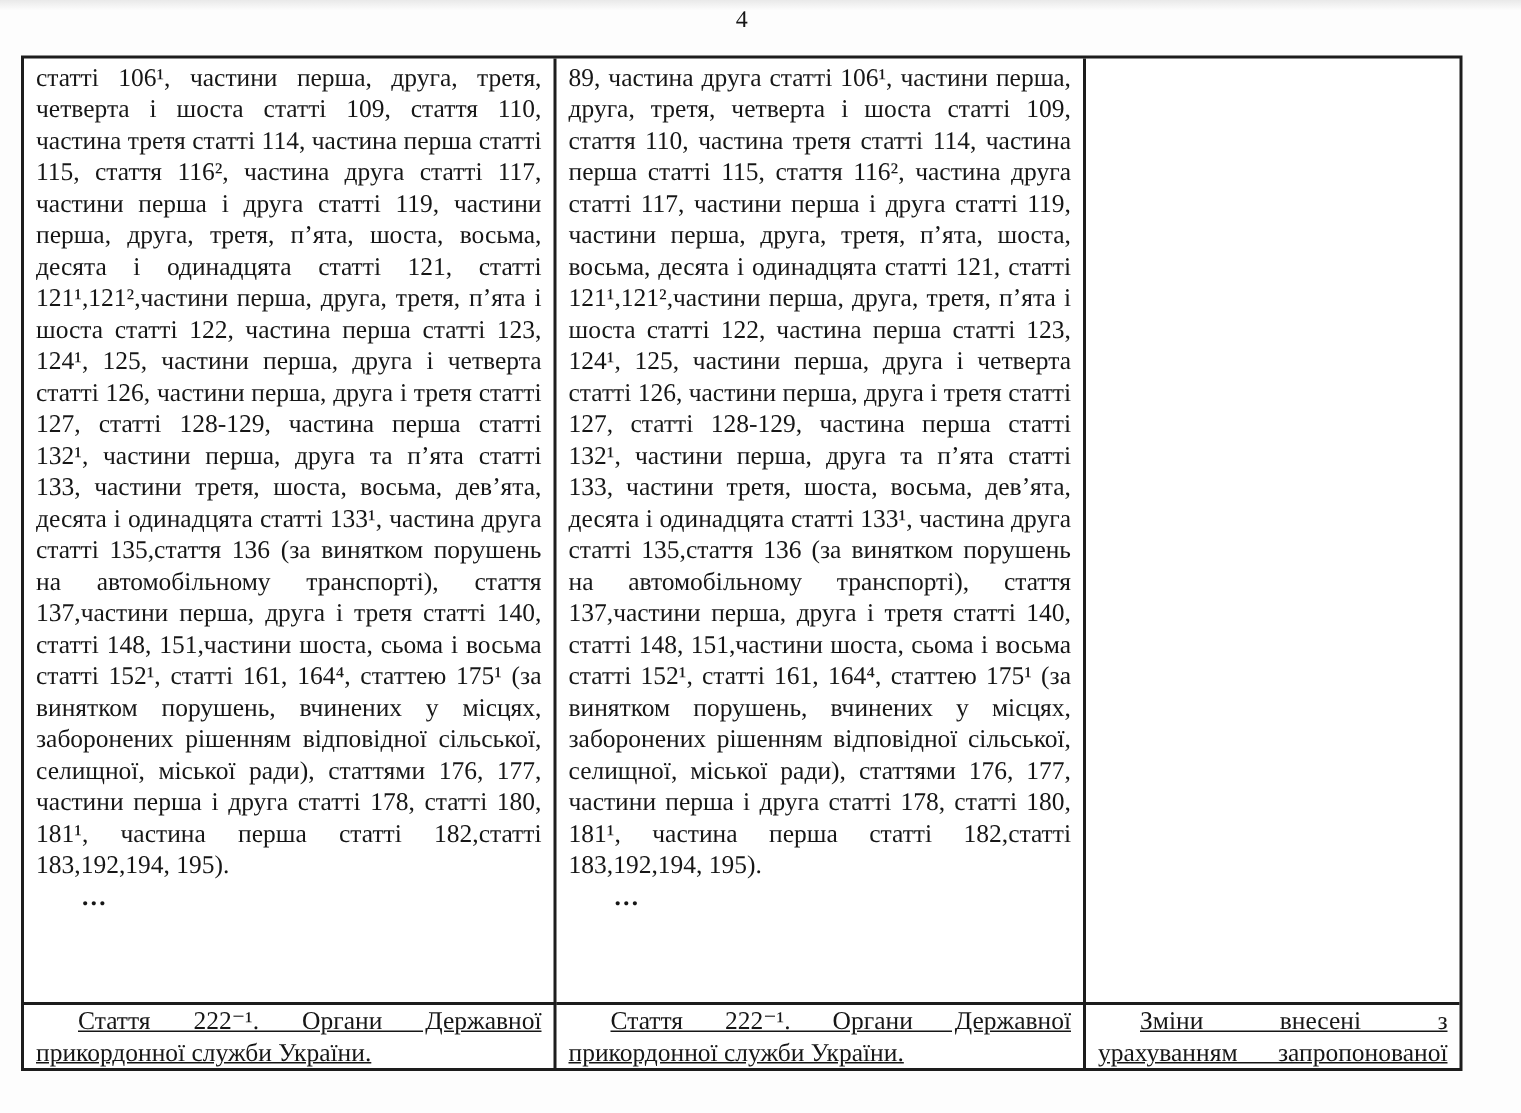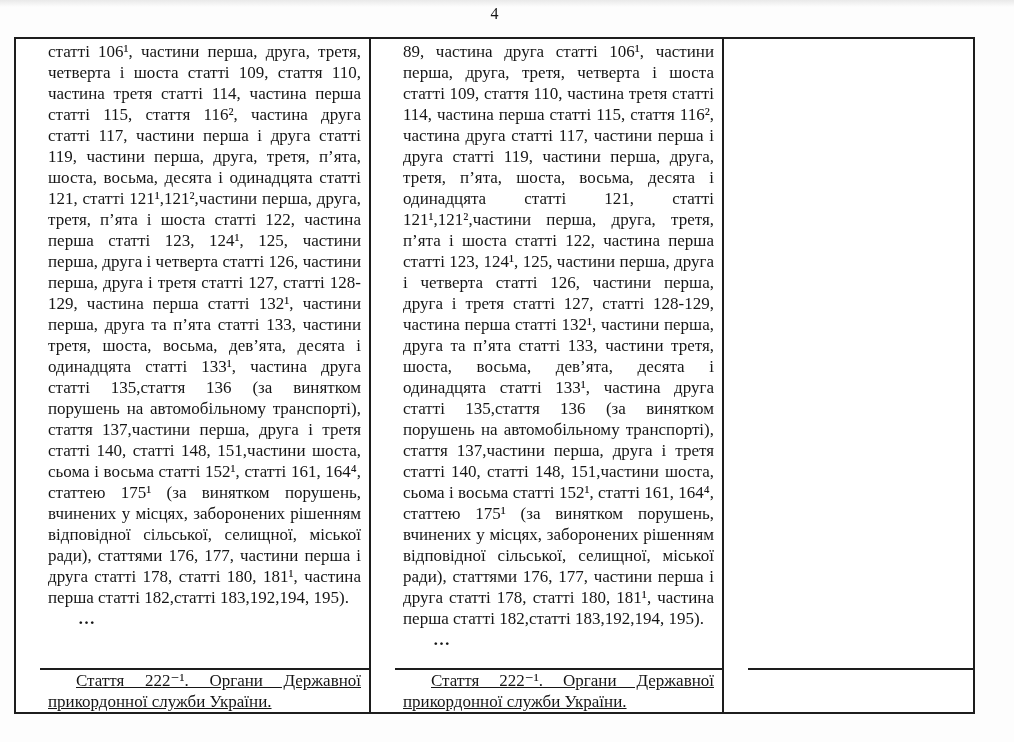--- a/index.html
+++ b/index.html
@@ -40,21 +40,20 @@
     display: grid;
     grid-template-columns: 355px 353px 249px;
     grid-template-rows: 631px 42px;
     border: 2px solid #1d1d1d;
     background: #ffffff;
   }
   .cell {
     overflow: hidden;
     padding: 2px 8px 0 8px;
     box-sizing: border-box;
-    margin-left: 24px;
   }
   .cell.bdr-r { border-right: 2px solid #1d1d1d; }
   .cell.bdr-b { border-bottom: 2px solid #1d1d1d; }
   .cell.row2 { padding-top: 0; }
   .para {
     margin: 0;
     font-size: 17px;
     line-height: 21px;
     text-align: justify;
   }
@@ -88,15 +87,18 @@
     <div class="cell bdr-b row1"></div>
 
     <div class="cell bdr-r row2">
       <p class="para indent">Стаття 222⁻¹. Органи Державної прикордонної служби України.</p>
     </div>
 
     <div class="cell bdr-r row2">
       <p class="para indent">Стаття 222⁻¹. Органи Державної прикордонної служби України.</p>
     </div>
 
+    <div class="cell row2">
+      <p class="para indent justify-last">Зміни внесені з урахуванням запропонованої</p>
+    </div>
 
   </div>
 </div>
 
 </body></html>

